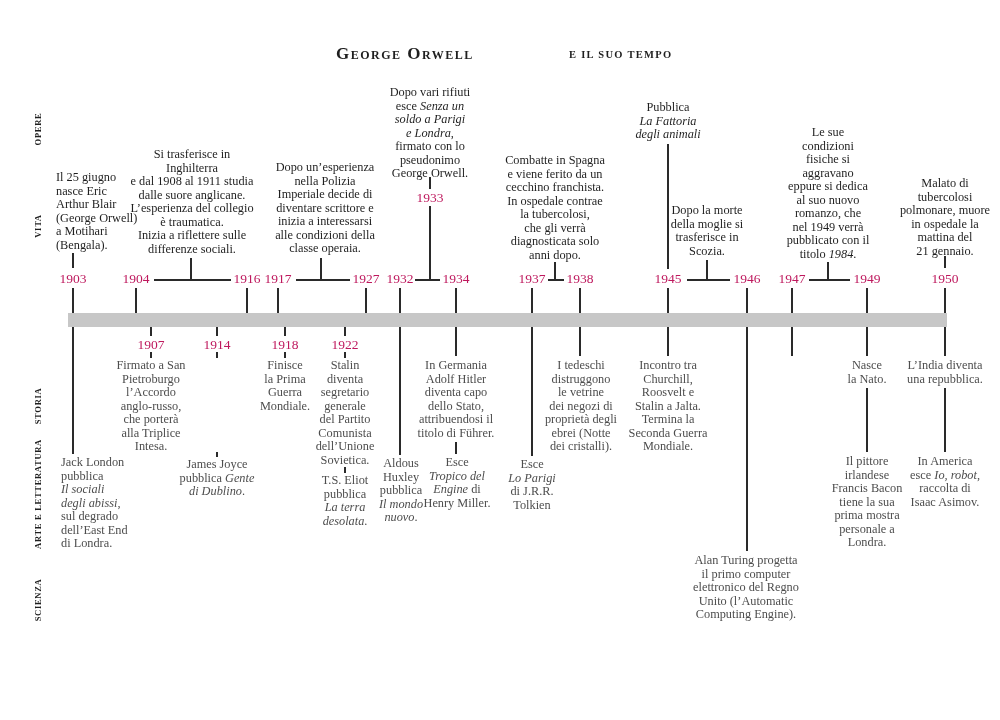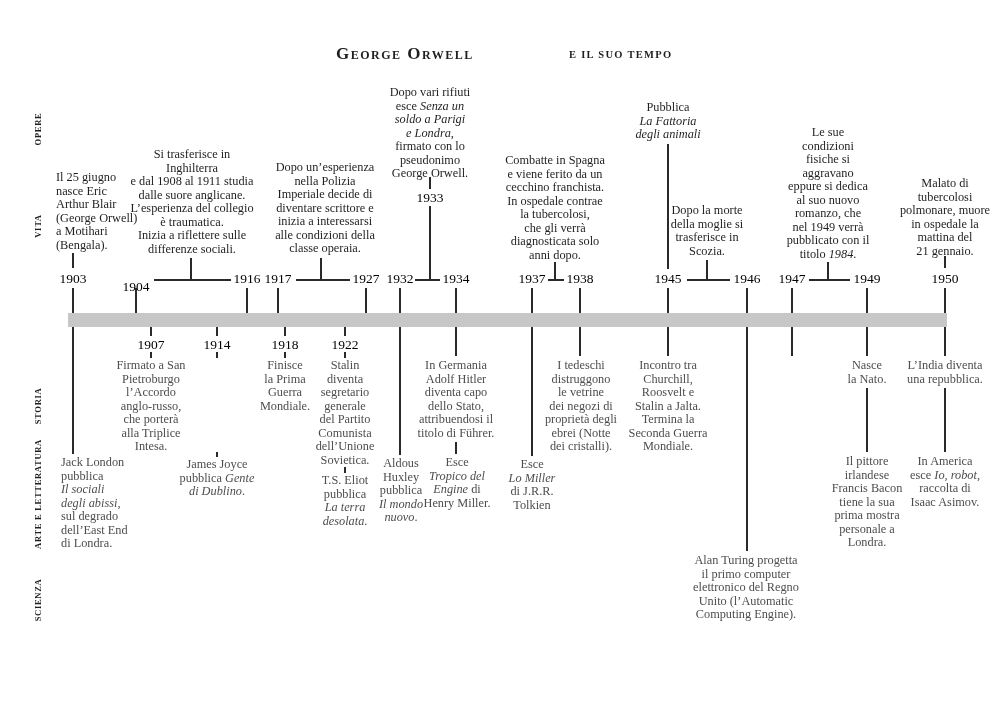--- a/index.html
+++ b/index.html
@@ -16,21 +16,21 @@
     text-transform:uppercase;letter-spacing:1.3px;white-space:nowrap;
   }
   .rowlabel{
     position:absolute;font-size:8.5px;font-weight:700;letter-spacing:0.7px;
     text-transform:uppercase;white-space:nowrap;
     transform:translate(-50%,-50%) rotate(-90deg);
   }
   .bar{position:absolute;left:68px;top:313px;width:879px;height:14px;background:#c7c7c7;}
   .year{
     position:absolute;font-size:13.5px;transform:translateX(-50%);
-    white-space:nowrap;color:#000000;
+    white-space:nowrap;color:#be185d;
   }
   .vline{position:absolute;width:2px;background:#2a2a2a;}
   .hline{position:absolute;height:2px;background:#2a2a2a;}
   .block{position:absolute;font-size:12.3px;line-height:13.5px;text-align:center;}
   .block.align-left{text-align:left;}
   .block.below{color:#4d4d4d;}
   .block i{font-style:italic;}
 </style>
 </head>
 <body>
@@ -42,21 +42,21 @@
 
   <div class="rowlabel" style="left:38px;top:129px;">OPERE</div>
   <div class="rowlabel" style="left:38px;top:226px;">VITA</div>
   <div class="rowlabel" style="left:38px;top:406px;">STORIA</div>
   <div class="rowlabel" style="left:38px;top:494px;">ARTE E LETTERATURA</div>
   <div class="rowlabel" style="left:38px;top:600px;">SCIENZA</div>
 
   <div class="bar"></div>
 
   <div class="year" style="left:73px;top:271px;">1903</div>
-  <div class="year" style="left:136px;top:279px;">1904</div>
+  <div class="year" style="left:136px;top:271px;">1904</div>
   <div class="year" style="left:247px;top:271px;">1916</div>
   <div class="year" style="left:278px;top:271px;">1917</div>
   <div class="year" style="left:366px;top:271px;">1927</div>
   <div class="year" style="left:400px;top:271px;">1932</div>
   <div class="year" style="left:456px;top:271px;">1934</div>
   <div class="year" style="left:532px;top:271px;">1937</div>
   <div class="year" style="left:580px;top:271px;">1938</div>
   <div class="year" style="left:668px;top:271px;">1945</div>
   <div class="year" style="left:747px;top:271px;">1946</div>
   <div class="year" style="left:792px;top:271px;">1947</div>
@@ -147,19 +147,19 @@
   <div class="block below" style="left:526px;top:359px;width:110px;">I tedeschi<br>distruggono<br>le vetrine<br>dei negozi di<br>proprietà degli<br>ebrei (Notte<br>dei cristalli).</div>
   <div class="block below" style="left:608px;top:359px;width:120px;">Incontro tra<br>Churchill,<br>Roosvelt e<br>Stalin a Jalta.<br>Termina la<br>Seconda Guerra<br>Mondiale.</div>
   <div class="block below" style="left:827px;top:359px;width:80px;">Nasce<br>la Nato.</div>
   <div class="block below" style="left:890px;top:359px;width:110px;">L’India diventa<br>una repubblica.</div>
 
   <div class="block below align-left" style="left:61px;top:456px;width:100px;">Jack London<br>pubblica<br><i>Il sociali</i><br><i>degli abissi</i>,<br>sul degrado<br>dell’East End<br>di Londra.</div>
   <div class="block below" style="left:162px;top:458px;width:110px;">James Joyce<br>pubblica <i>Gente</i><br><i>di Dublino</i>.</div>
   <div class="block below" style="left:305px;top:474px;width:80px;">T.S. Eliot<br>pubblica<br><i>La terra</i><br><i>desolata</i>.</div>
   <div class="block below" style="left:366px;top:457px;width:70px;">Aldous<br>Huxley<br>pubblica<br><i>Il mondo</i><br><i>nuovo</i>.</div>
   <div class="block below" style="left:402px;top:456px;width:110px;">Esce<br><i>Tropico del</i><br><i>Engine</i> di<br>Henry Miller.</div>
-  <div class="block below" style="left:492px;top:458px;width:80px;">Esce<br><i>Lo Miller</i><br>di J.R.R.<br>Tolkien</div>
+  <div class="block below" style="left:492px;top:458px;width:80px;">Esce<br><i>Lo Parigi</i><br>di J.R.R.<br>Tolkien</div>
   <div class="block below" style="left:817px;top:455px;width:100px;">Il pittore<br>irlandese<br>Francis Bacon<br>tiene la sua<br>prima mostra<br>personale a<br>Londra.</div>
   <div class="block below" style="left:893px;top:455px;width:104px;">In America<br>esce <i>Io, robot</i>,<br>raccolta di<br>Isaac Asimov.</div>
 
   <div class="block below" style="left:671px;top:554px;width:150px;">Alan Turing progetta<br>il primo computer<br>elettronico del Regno<br>Unito (l’Automatic<br>Computing Engine).</div>
 
 </div>
 
 </body></html>

